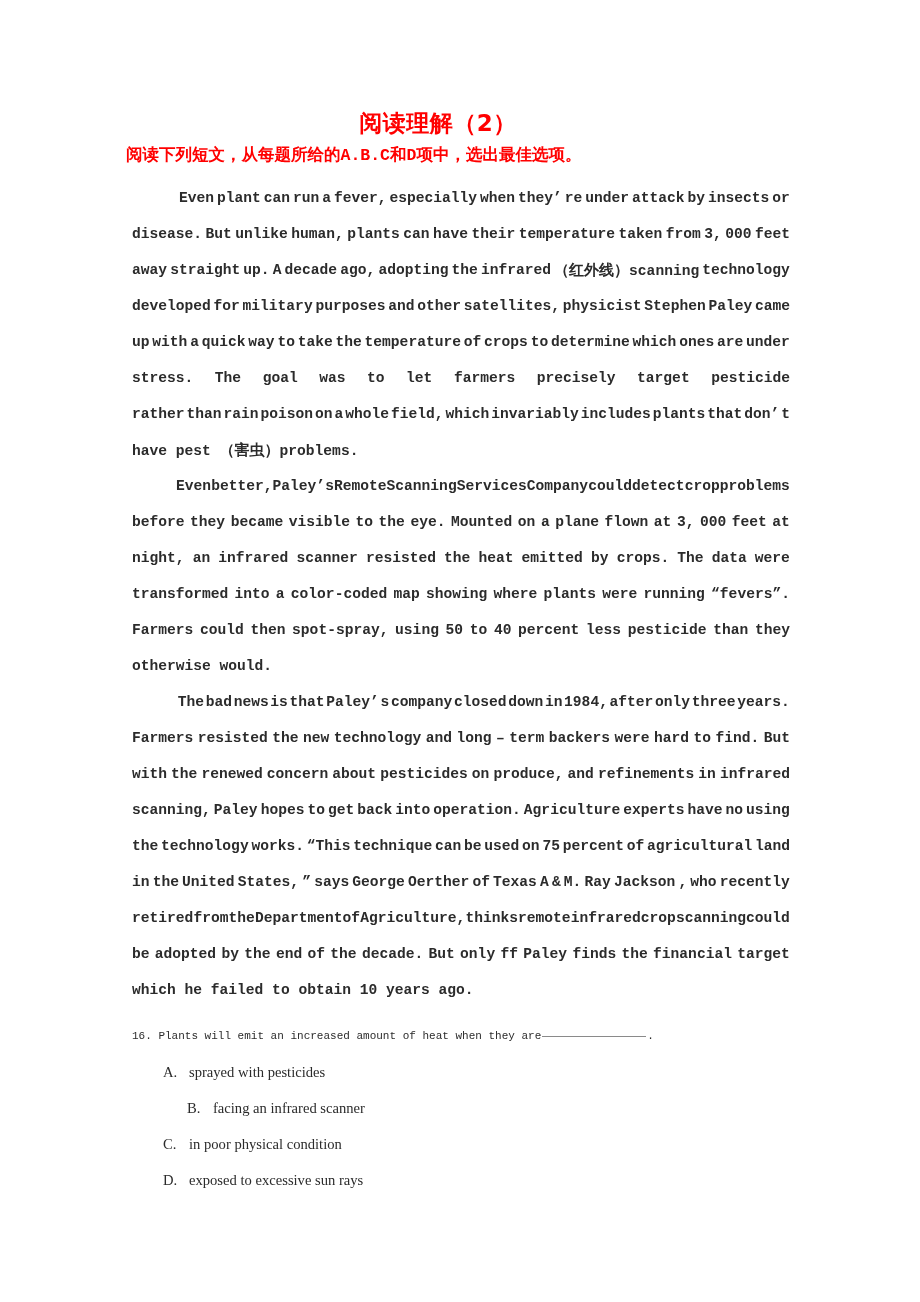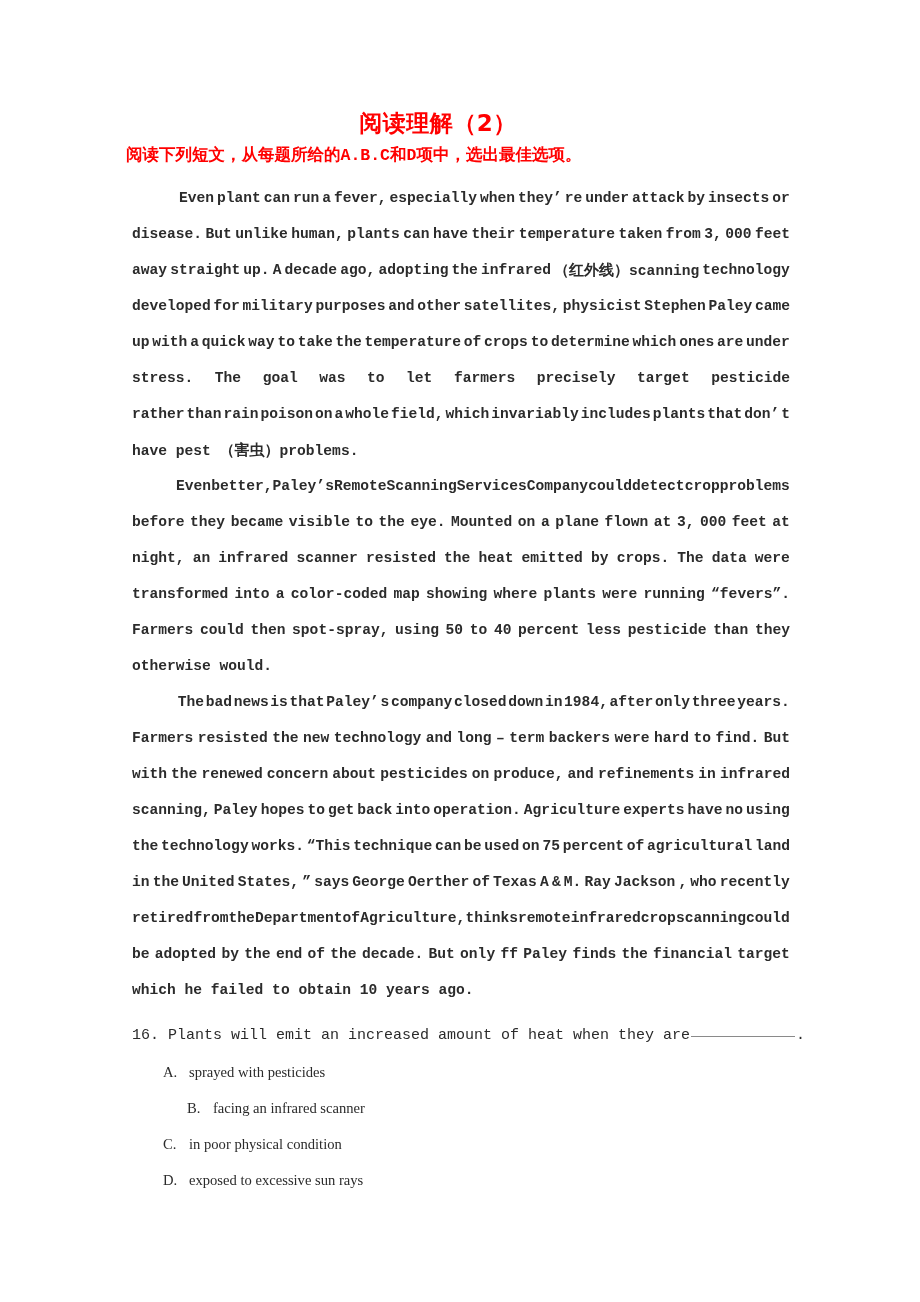--- a/index.html
+++ b/index.html
@@ -75,21 +75,21 @@
   .para-line .cjk {
     font-family: "DejaVu Sans", "Liberation Sans", sans-serif;
     font-size: 15px;
   }
 
   
   .question-line {
     position: absolute;
     left: 132px;
     font-family: "Liberation Mono", "DejaVu Sans Mono", monospace;
-    font-size: 15px;
+    font-size: 11px;
     color: #2b2b2b;
     height: 36px;
     line-height: 36px;
     white-space: nowrap;
   }
   .blank-rule {
     display: inline-block;
     width: 104px;
     border-bottom: 1px solid #8a8a8a;
     vertical-align: 2px;

